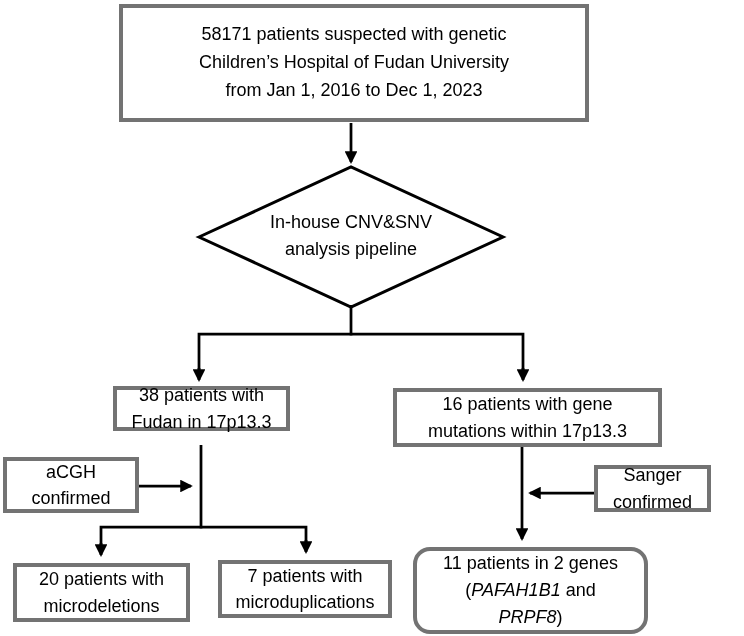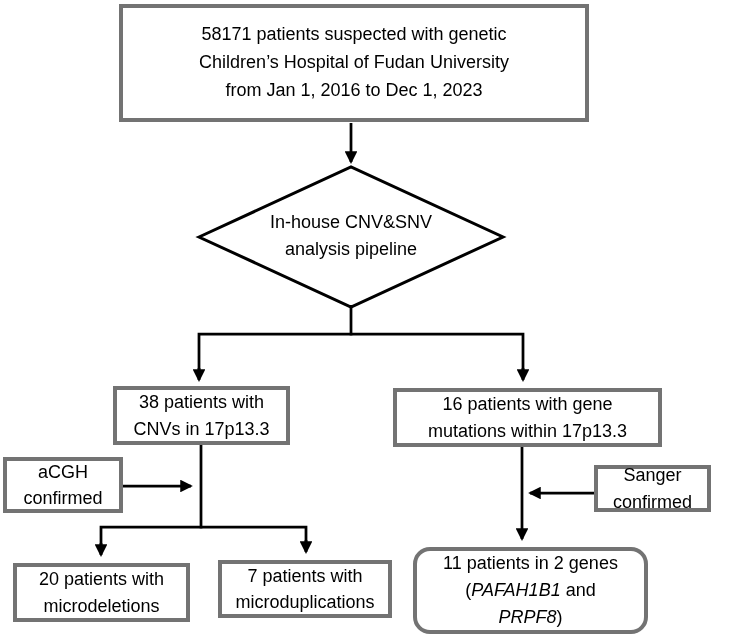--- a/index.html
+++ b/index.html
@@ -41,23 +41,23 @@
     display: flex;
     flex-direction: column;
     align-items: center;
     justify-content: center;
     text-align: center;
     font-size: 18px;
     line-height: 1.45;
   }
   .ln { display: block; white-space: nowrap; }
   .box-top       { left: 119px; top: 4px;   width: 470px; height: 118px; line-height: 1.55; }
-  .box-cnv       { left: 113px; top: 386px; width: 177px; height: 59px; }
+  .box-cnv       { left: 113px; top: 386px; width: 177px; height: 45px; }
   .box-snv       { left: 393px; top: 388px; width: 269px; height: 59px; }
-  .box-acgh      { left: 3px;   top: 457px; width: 120px; height: 56px; }
+  .box-acgh      { left: 3px;   top: 457px; width: 136px; height: 56px; }
   .box-sanger    { left: 594px; top: 465px; width: 117px; height: 47px; }
   .box-del       { left: 13px;  top: 563px; width: 177px; height: 59px; }
   .box-dup       { left: 218px; top: 560px; width: 174px; height: 58px; }
   .box-genes     { left: 413px; top: 547px; width: 235px; height: 87px; line-height: 1.5; border-radius: 17px; }
   .diamond-label {
     position: absolute;
     left: 201px;
     top: 209px;
     width: 300px;
     text-align: center;
@@ -103,21 +103,21 @@
     <span class="ln">from Jan 1, 2016 to Dec 1, 2023</span>
   </div>
 
   <div class="diamond-label">
     <span class="ln">In-house CNV&amp;SNV</span>
     <span class="ln">analysis pipeline</span>
   </div>
 
   <div class="box box-cnv">
     <span class="ln">38 patients with</span>
-    <span class="ln">CNVs in 17p13.3</span>
+    <span class="ln">Fudan in 17p13.3</span>
   </div>
 
   <div class="box box-snv">
     <span class="ln">16 patients with gene</span>
     <span class="ln">mutations within 17p13.3</span>
   </div>
 
   <div class="box box-acgh">
     <span class="ln">aCGH</span>
     <span class="ln">confirmed</span>

